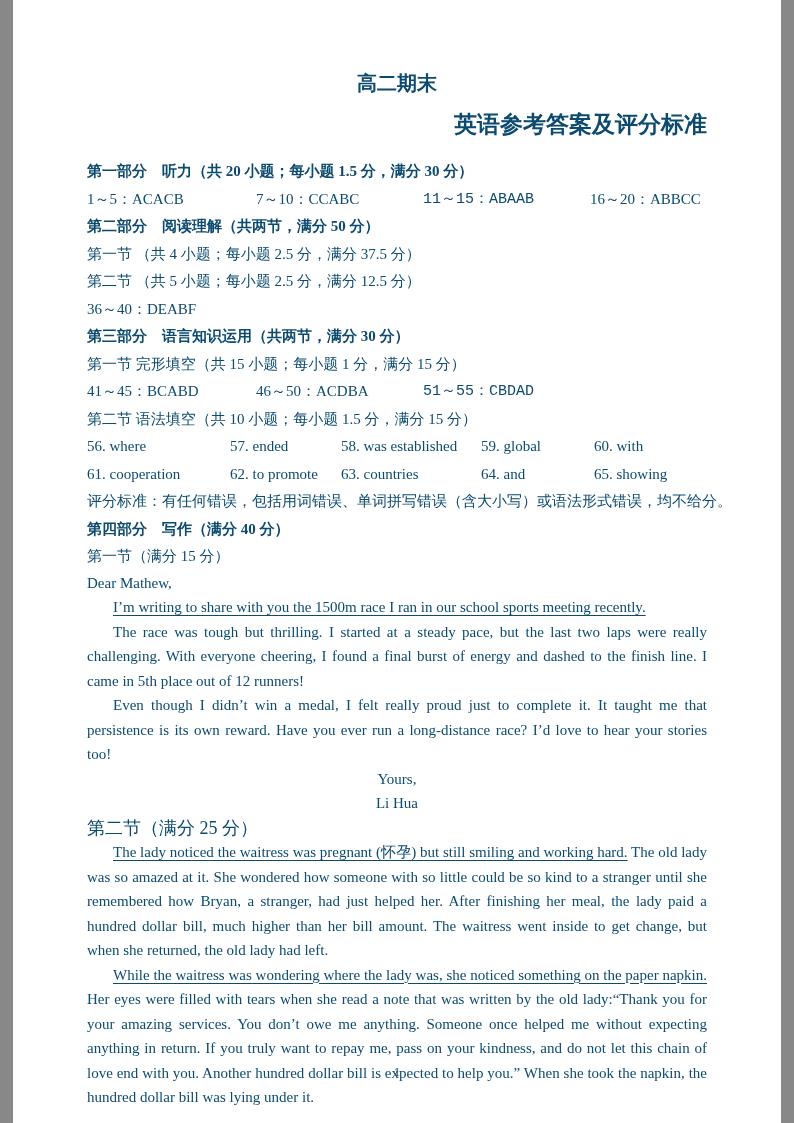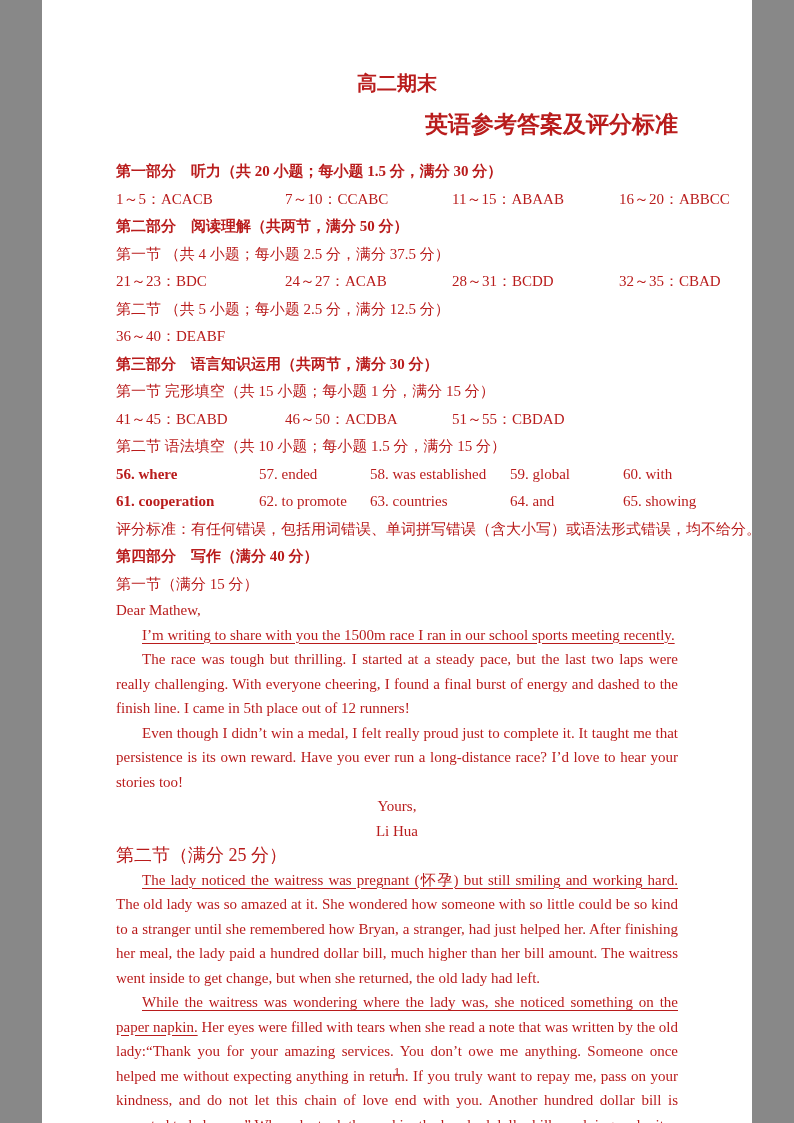--- a/index.html
+++ b/index.html
@@ -1,24 +1,24 @@
 <!DOCTYPE html>
 <html><head>
 <meta charset="utf-8">
 <style>
   html,body { margin:0; padding:0; background:#888; }
   .page {
     position: relative;
-    width: 710px;
+    width: 768px;
     height: 1123px;
     margin: 0 auto;
     background: #ffffff;
     box-sizing: border-box;
     padding: 70px 74px 0 74px;
-    color: #b91c1c;
+    color: #0c4a6e;
     font-family: "Liberation Serif", "DejaVu Serif", serif;
     overflow: hidden;
   }
   .doc-title {
     margin: 0 0 12px 0;
     font-size: 20px;
     line-height: 26px;
     text-align: center;
     font-weight: bold;
     font-family: "Liberation Sans", "DejaVu Sans", sans-serif;
@@ -38,23 +38,23 @@
     height: 27.5px;
     white-space: nowrap;
   }
   .khead {
     font-weight: bold;
   }
   .krow { position: relative; }
   .krow span { position: absolute; top: 0; white-space: nowrap; }
   .cols4 span:nth-child(1) { left: 0; }
   .cols4 span:nth-child(2) { left: 169px; }
-  .cols4 span:nth-child(3) { left: 336px; }
+  .cols4 span:nth-child(3) { left: 336px; font-family: Liberation Mono, monospace; }
   .cols4 span:nth-child(4) { left: 503px; }
-  .cols5 span:nth-child(1) { left: 0; font-weight: bold; }
+  .cols5 span:nth-child(1) { left: 0; }
   .cols5 span:nth-child(2) { left: 143px; }
   .cols5 span:nth-child(3) { left: 254px; }
   .cols5 span:nth-child(4) { left: 394px; }
   .cols5 span:nth-child(5) { left: 507px; }
   .body-text { }
   .para {
     margin: 0;
     font-size: 15px;
     line-height: 24.5px;
     text-align: justify;
@@ -94,26 +94,20 @@
     <div class="kline khead">第一部分　听力（共 20 小题；每小题 1.5 分，满分 30 分）</div>
     <div class="kline krow cols4">
       <span>1～5：ACACB</span>
       <span>7～10：CCABC</span>
       <span>11～15：ABAAB</span>
       <span>16～20：ABBCC</span>
     </div>
 
     <div class="kline khead">第二部分　阅读理解（共两节，满分 50 分）</div>
     <div class="kline">第一节 （共 4 小题；每小题 2.5 分，满分 37.5 分）</div>
-    <div class="kline krow cols4">
-      <span>21～23：BDC</span>
-      <span>24～27：ACAB</span>
-      <span>28～31：BCDD</span>
-      <span>32～35：CBAD</span>
-    </div>
     <div class="kline">第二节 （共 5 小题；每小题 2.5 分，满分 12.5 分）</div>
     <div class="kline">36～40：DEABF</div>
 
     <div class="kline khead">第三部分　语言知识运用（共两节，满分 30 分）</div>
     <div class="kline">第一节 完形填空（共 15 小题；每小题 1 分，满分 15 分）</div>
     <div class="kline krow cols4">
       <span>41～45：BCABD</span>
       <span>46～50：ACDBA</span>
       <span>51～55：CBDAD</span>
     </div>

